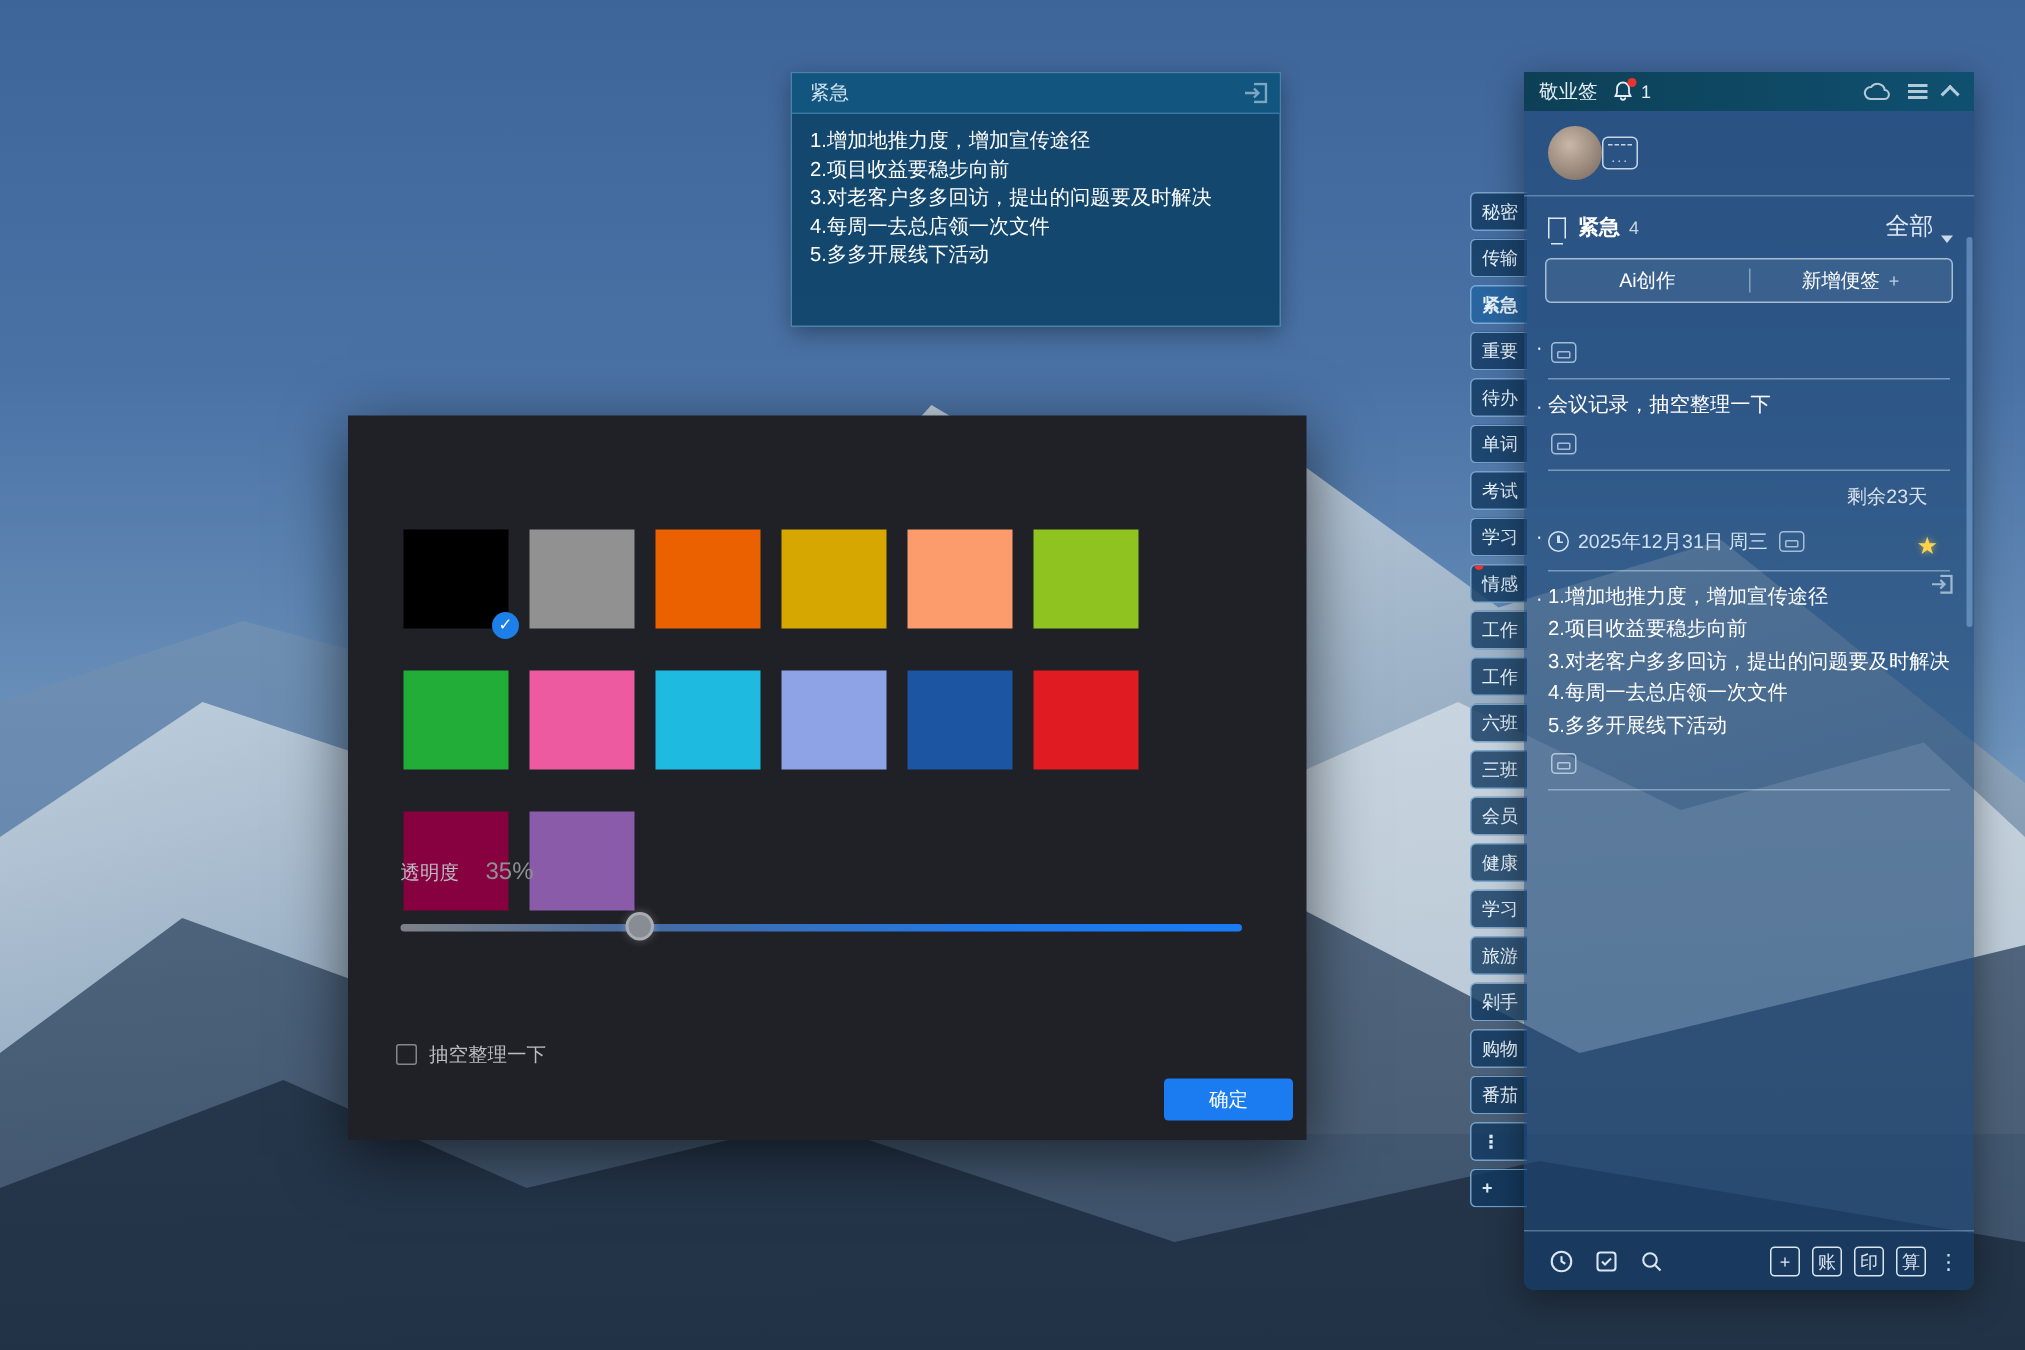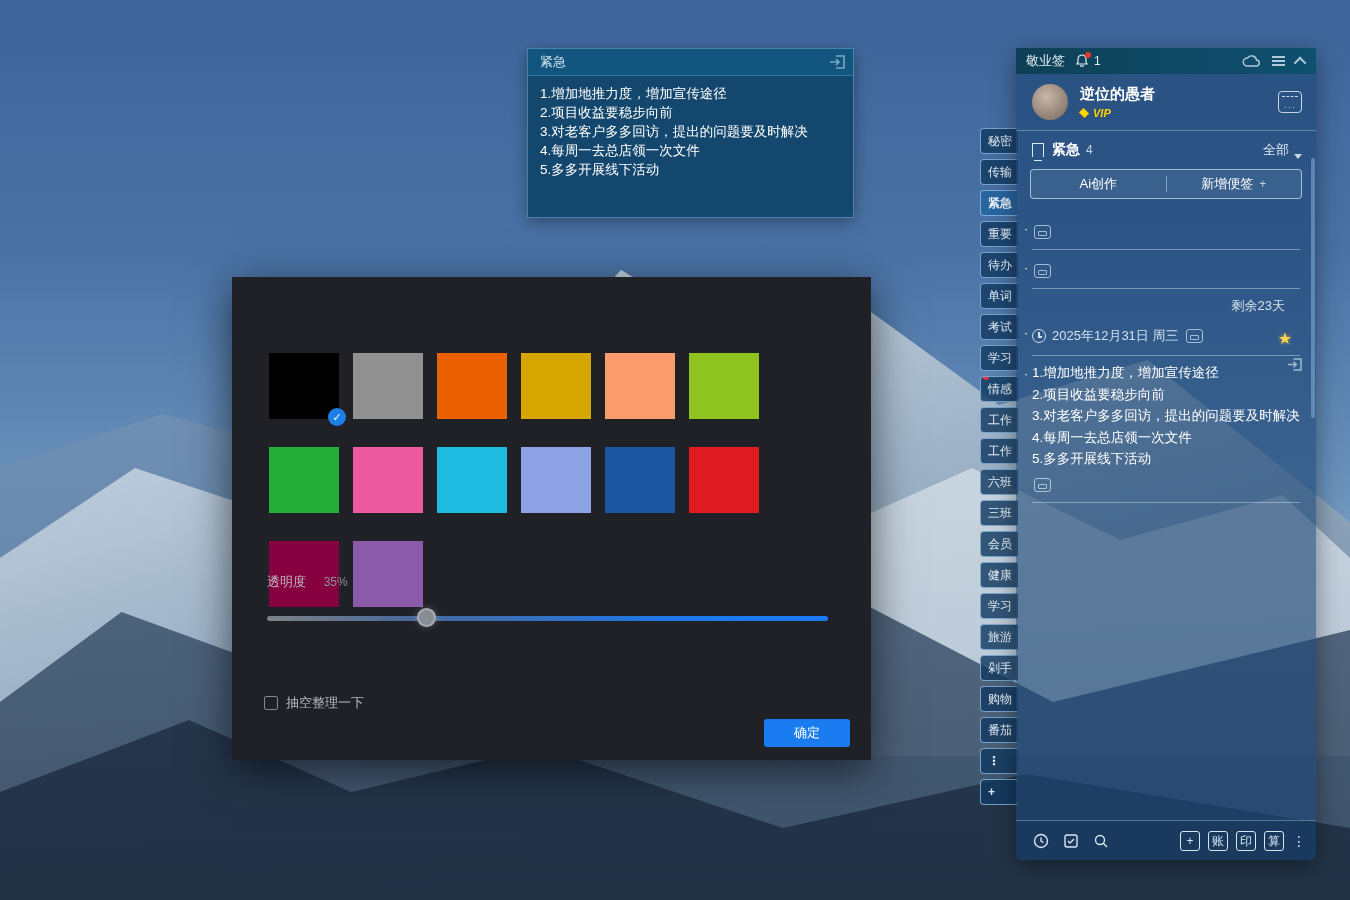--- a/index.html
+++ b/index.html
@@ -35,29 +35,29 @@
     background:#1f2126; box-shadow:0 10px 40px rgba(0,0,0,.6); color:#c9c9c9; }
   .modal-head { height:46px; display:flex; align-items:center; padding:0 16px; border-bottom:1px solid #2a2c31; }
   .modal-title { font-size:15px; color:#d6d6d6; margin-left:8px; flex:1; }
   .modal-close { color:#6f7379; font-size:18px; cursor:default; padding:2px 6px; }
   .swatches { position:absolute; left:37px; top:76px; width:570px; display:flex; flex-wrap:wrap; gap:28px 14px; }
   .swatch { width:70px; height:66px; position:relative; }
   .swatch .check { position:absolute; right:-7px; bottom:-7px; width:18px; height:18px; border-radius:50%;
     background:#1d7fe8; color:#fff; font-size:11px; line-height:18px; text-align:center; display:none; }
   .swatch.selected .check { display:block; }
   .op-row { position:absolute; left:35px; top:296px; font-size:13px; color:#b9bcc1; }
-  .op-val { color:#8d9095; margin-left:14px; font-size:12px; }
+  .op-val { color:#8d9095; margin-left:14px; font-size:16px; }
   .slider { position:absolute; left:35px; top:336px; width:561px; height:10px; }
   .slider-track { position:absolute; top:3px; left:0; right:0; height:5px; border-radius:3px;
     background:linear-gradient(90deg,#7e8287 0%,#4a6a9a 25%,#1f78e8 70%,#1a7cf5 100%); }
   .slider-thumb { position:absolute; top:-5px; width:19px; height:19px; border-radius:50%;
     background:#888d94; border:2px solid #a9adb3; margin-left:-10px; box-shadow:0 0 6px rgba(255,255,255,.25); }
   .chk-row { position:absolute; left:32px; top:417px; display:flex; align-items:center; font-size:13px; color:#b9bcc1; }
   .chk-box { width:14px; height:14px; border:1px solid #83878e; border-radius:2px; margin-right:8px; background:transparent; }
-  .ok-btn { position:absolute; right:21px; top:442px; width:86px; height:28px; background:#1a7cf0; color:#fff;
+  .ok-btn { position:absolute; right:9px; top:442px; width:86px; height:28px; background:#1a7cf0; color:#fff;
     border:none; border-radius:3px; font-size:13px; font-family:inherit; }
 
   
   .tabstrip { position:absolute; left:980px; top:128px; z-index:2; }
   .vtab { width:38px; height:26px; margin-bottom:5px; background:rgba(18,58,98,.82);
     border:1px solid rgba(150,195,235,.75); border-right:none; border-radius:4px 0 0 4px;
     color:#e8f1f9; font-size:12px; line-height:24px; padding-left:7px; overflow:hidden; white-space:nowrap; position:relative; }
   .vtab.active { background:rgba(40,100,160,.95); font-weight:bold; }
   .vtab .reddot { position:absolute; left:2px; top:-3px; width:6px; height:6px; border-radius:50%; background:#e33; }
   .vtab.util { text-align:left; letter-spacing:0; color:#dfe9f4; font-weight:bold; }
@@ -87,21 +87,21 @@
   .cal-ic:before { content:""; position:absolute; left:3px; right:3px; top:4px; border-top:1.6px dashed #d7e5f1; }
   .cal-ic:after { content:"···"; position:absolute; left:0; right:0; bottom:0px; color:#d7e5f1; font-size:9px; text-align:center; letter-spacing:1px; }
 
   .p-cat { display:flex; align-items:center; padding:10px 14px 6px 16px; color:#fff; }
   .bm-ic { width:12px; height:14px; border:1.6px solid #dce9f4; border-bottom:none; position:relative; margin-right:8px; }
   .bm-ic:after { content:""; position:absolute; left:-1px; right:-1px; bottom:-5px; border-left:6px solid transparent; border-right:6px solid transparent; border-top:5px solid #dce9f4; opacity:0; }
   .bm-ic:before { content:""; position:absolute; left:1px; right:1px; bottom:-4px; height:6px;
     background:linear-gradient(135deg,transparent 46%,rgba(0,0,0,0) 0); border-bottom:1.6px solid #dce9f4; transform:skewY(0); }
   .cat-name { font-size:14px; font-weight:bold; }
   .cat-cnt { font-size:12px; color:#c6d4e2; margin-left:6px; flex:1; }
-  .cat-filter { font-size:13px; color:#dce8f4; display:flex; align-items:flex-end; }
+  .cat-filter { font-size:16px; color:#dce8f4; display:flex; align-items:flex-end; }
   .caret { width:0; height:0; border-left:4px solid transparent; border-right:4px solid transparent; border-top:5px solid #cdd9e6; margin-left:5px; }
 
   .p-actions { display:flex; margin:4px 14px 8px; border:1px solid rgba(225,240,250,.65); border-radius:4px;
     background:rgba(255,255,255,.07); height:30px; }
   .act { flex:1; color:#fff; font-size:13px; display:flex; align-items:center; justify-content:center; }
   .act-div { width:1px; background:rgba(225,240,250,.45); margin:6px 0; }
   .plus-sm { color:#dfe9f4; font-size:12px; margin-left:6px; opacity:.8; }
 
   .p-notes { position:relative; padding:4px 0 0; }
   .note { padding:6px 16px 0 16px; position:relative; }
@@ -236,27 +236,20 @@
           <span></span>
         </i>
       </span>
     <span class="tb-ic">
         <span class="chev"></span>
       </span>
   </div>
 
   <div class="p-user">
     <div class="avatar"></div>
-    <div class="u-col">
-      <div class="u-name">逆位的愚者</div>
-      <div class="u-vip">
-        <span class="vip-d"></span>
-        <span class="vip-t">VIP</span>
-      </div>
-    </div>
     <div class="cal-ic"></div>
   </div>
 
   <div class="p-cat">
     <span class="bm-ic"></span>
     <span class="cat-name">紧急</span>
     <span class="cat-cnt">4</span>
     <span class="cat-filter">
       <span>全部</span>
       <span class="caret"></span>
@@ -276,20 +269,21 @@
 
   <div class="p-notes">
     <div class="note">
       <span class="bullet">·</span>
       <div class="dev-ic"></div>
     </div>
     <div class="n-div"></div>
 
     <div class="note">
       <span class="bullet">·</span>
+      <div class="n-text">会议记录，抽空整理一下</div>
       <div class="dev-ic"></div>
     </div>
     <div class="n-div"></div>
 
     <div class="n-meta">剩余23天</div>
     <div class="note">
       <span class="bullet">·</span>
       <div class="date-row">
         <span class="clock-ic"></span>
         <span>2025年12月31日 周三</span>

